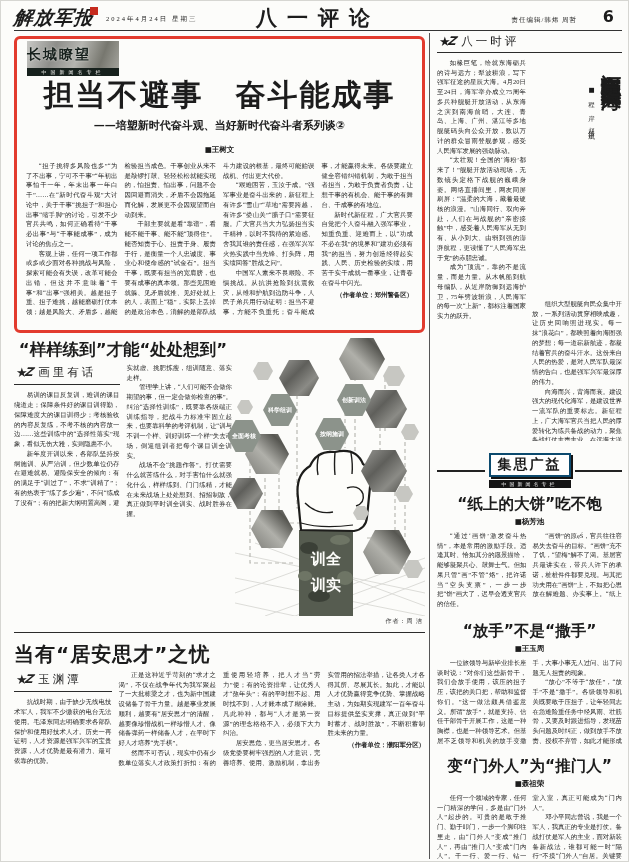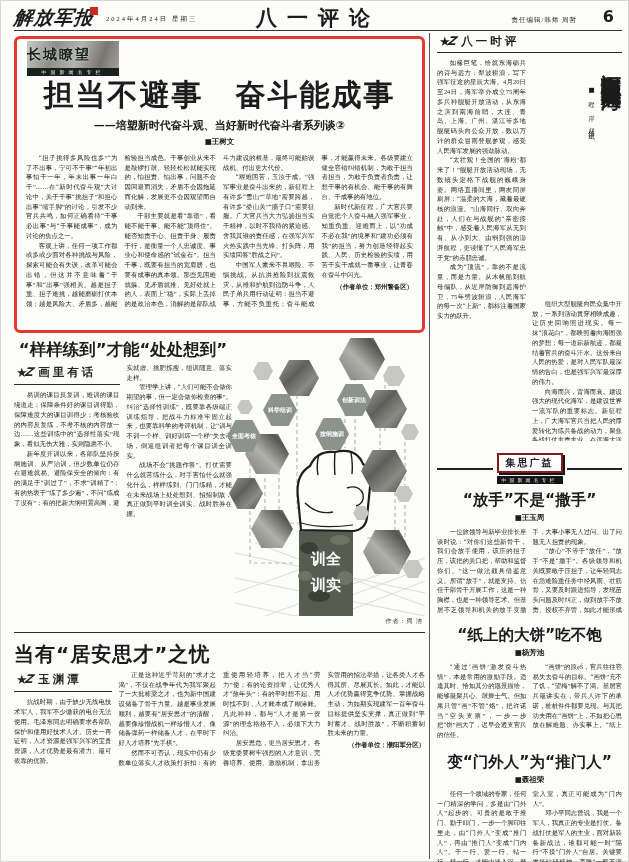--- a/index.html
+++ b/index.html
@@ -20,35 +20,35 @@
   
   p{margin:0;text-indent:2em;}
   .body-text{font-size:6.4px;line-height:1.52;text-align:justify;color:#252525;}
   .signoff{text-indent:0;text-align:right;font-weight:bold;margin-top:2px;}
   .author-line{text-align:center;font-size:7.5px;font-weight:bold;font-family:"DejaVu Sans",sans-serif;margin:2px 0 4px;}
   .star-badge{display:flex;align-items:center;gap:5px;border-bottom:1px solid #2b2b2b;
               padding:1px 2px 3px;margin-bottom:5px;break-inside:avoid;}
   .sb-icon{font-size:13px;line-height:1;position:relative;}
   .sb-bolt{display:inline-block;font-family:"DejaVu Sans",sans-serif;font-weight:bold;font-size:12px;
            transform:skewX(-22deg) translateY(-1px);margin-left:-3px;}
-  .sb-label{font-size:11.5px;font-weight:bold;letter-spacing:3px;font-family:"DejaVu Sans",sans-serif;white-space:nowrap;}
+  .sb-label{font-size:11.5px;font-weight:normal;letter-spacing:3px;font-family:"DejaVu Sans",sans-serif;white-space:nowrap;}
   
   .red-box{position:absolute;left:14px;top:36px;width:405px;height:291px;border:3px solid #e23b2e;
            border-radius:6px;padding:0;}
   .gc-badge{position:absolute;left:10px;top:2px;width:92px;}
   .gc-photo{height:27px;background:linear-gradient(110deg,#c9c9c6 0%,#8e8e8a 30%,#b5b5b0 55%,#77776f 80%,#a3a39c 100%);
             display:flex;align-items:center;justify-content:flex-start;}
   .gc-photo span{font-size:14px;font-weight:bold;letter-spacing:2px;color:#17211d;
                  font-family:"DejaVu Sans",sans-serif;text-shadow:0 0 2px #e8e8e4;}
   .gc-bar{height:8px;background:#17211d;color:#f2f2ef;font-size:5px;letter-spacing:4px;
           display:flex;align-items:center;justify-content:center;}
   .lead-title{margin-top:41px;text-align:center;font-size:30px;font-weight:bold;letter-spacing:2px;
               font-family:"DejaVu Sans",sans-serif;line-height:1;}
   .lead-sub{text-align:center;font-size:11px;font-weight:bold;margin-top:8px;font-family:"DejaVu Sans",sans-serif;}
-  .lead-author{text-align:center;font-size:7.5px;font-weight:bold;margin-top:4px;font-family:"DejaVu Sans",sans-serif;}
+  .lead-author{text-align:center;font-size:7.5px;font-weight:bold;margin-top:12px;font-family:"DejaVu Sans",sans-serif;}
   .lead-cols{margin:6px 9px 0;height:182px;column-count:4;column-gap:7px;overflow:hidden;}
   
   .train{position:absolute;left:14px;top:339px;width:218px;}
   .train-title{text-align:center;font-size:16.5px;font-weight:bold;font-family:"DejaVu Sans",sans-serif;letter-spacing:0;}
   .train-cols{height:238px;column-count:2;column-gap:7px;overflow:hidden;margin-top:2px;}
   
   .illus{position:absolute;left:235px;top:338px;width:190px;height:278px;}
   .illus svg{position:absolute;left:0;top:0;}
   .hex{position:absolute;clip-path:polygon(25% 0,75% 0,100% 50%,75% 100%,25% 100%,0 50%);}
   .hex-photo{background:linear-gradient(135deg,#9a9a96 0%,#5f5f5b 40%,#8b8b86 70%,#4c4c48 100%);}
@@ -72,21 +72,21 @@
   .navy-right{width:90px;display:flex;flex-direction:column;}
   .navy-head-row{display:flex;justify-content:flex-end;height:237px;}
   .navy-authors{writing-mode:vertical-rl;font-size:6.5px;letter-spacing:3px;margin:28px 4px 0 0;
                 font-family:"DejaVu Sans",sans-serif;}
   .navy-title{writing-mode:vertical-rl;font-size:20.5px;font-weight:bold;letter-spacing:1.5px;
               font-family:"DejaVu Sans",sans-serif;line-height:1.1;}
   .navy-c2{height:142px;overflow:hidden;margin-top:4px;}
   .jisi-badge{display:flex;align-items:center;gap:4px;margin:8px 0 4px;}
   .jisi-line{flex:1;height:2px;background:#222;}
   .jisi-box{text-align:center;}
-  .jisi-label{border:2px solid #7f1d1d;padding:1px 7px;font-size:10px;font-weight:bold;letter-spacing:2px;
+  .jisi-label{border:2px solid #0c4a6e;padding:1px 7px;font-size:14px;font-weight:bold;letter-spacing:2px;
               font-family:"DejaVu Sans",sans-serif;background:#fff;box-shadow:2px 2px 0 #141414;}
   .jisi-sub{margin-top:3px;background:#141414;color:#eee;font-size:5px;letter-spacing:3px;padding:1px 4px;}
   .jisi-art{margin-top:6px;}
   .jisi-title{text-align:center;font-size:15.5px;font-weight:bold;font-family:"DejaVu Sans",sans-serif;}
   .jisi-cols{column-count:2;column-gap:6px;overflow:hidden;}
   .jc1{height:84px;} .jc2{height:92px;} .jc3{height:90px;}
 </style>
 </head>
 <body>
 
@@ -262,34 +262,34 @@
     <div class="jisi-badge">
       <div class="jisi-line"></div>
       <div class="jisi-box">
         <div class="jisi-label">集思广益</div>
         <div class="jisi-sub">中国新闻名专栏</div>
       </div>
       <div class="jisi-line"></div>
     </div>
 
     <div class="jisi-art">
+      <div class="jisi-title">“纸上的大饼”吃不饱</div>
+      <div class="author-line">■杨芳池</div>
+      <div class="jisi-cols jc1 body-text">
+          <p>“通过‘画饼’激发奋斗热情”，本是常用的激励手段。适逢其时、恰如其分的愿景描绘，能够凝聚兵心、鼓舞士气。但如果只管“画”不管“烙”，把许诺当“空头支票”，一步一步把“饼”画大了，迟早会透支官兵的信任。</p>
+          <p>“画饼”的原ęŚ，官兵往往容易失去奋斗的目标。“画饼”充不了饥，“望梅”解不了渴。基层官兵最讲实在，带兵人许下的承诺，桩桩件件都要兑现。与其把功夫用在“画饼”上，不如把心思放在解难题、办实事上。“纸上的大饼”吃不饱，实干的“馍馍”才暖心、才留人。</p>
+        </div>
+    </div>
+
+    <div class="jisi-art">
       <div class="jisi-title">“放手”不是“撒手”</div>
       <div class="author-line">■王玉周</div>
       <div class="jisi-cols jc2 body-text">
           <p>一位旅领导与新毕业排长座谈时说：“对你们这些新骨干，我们会放手使用，该压的担子压，该把的关口把，帮助和监督你们。”这一做法颇具借鉴意义。所谓“放手”，就是支持、信任干部骨干开展工作，这是一种胸襟，也是一种领导艺术。但基层不乏领导和机关的放手变撒手，大事小事无人过问、出了问题无人担责的现象。</p>
           <p>“放心”不等于“放任”，“放手”不是“撒手”。各级领导和机关既要敢于压担子，让年轻同志在急难险重任务中经风雨、壮筋骨，又要及时跟进指导，发现苗头问题及时纠正，做到放手不放责、授权不弃管，如此才能形成上下同欲、团结干事的强大合力。</p>
-        </div>
-    </div>
-
-    <div class="jisi-art">
-      <div class="jisi-title">“纸上的大饼”吃不饱</div>
-      <div class="author-line">■杨芳池</div>
-      <div class="jisi-cols jc1 body-text">
-          <p>“通过‘画饼’激发奋斗热情”，本是常用的激励手段。适逢其时、恰如其分的愿景描绘，能够凝聚兵心、鼓舞士气。但如果只管“画”不管“烙”，把许诺当“空头支票”，一步一步把“饼”画大了，迟早会透支官兵的信任。</p>
-          <p>“画饼”的原ęŚ，官兵往往容易失去奋斗的目标。“画饼”充不了饥，“望梅”解不了渴。基层官兵最讲实在，带兵人许下的承诺，桩桩件件都要兑现。与其把功夫用在“画饼”上，不如把心思放在解难题、办实事上。“纸上的大饼”吃不饱，实干的“馍馍”才暖心、才留人。</p>
         </div>
     </div>
 
     <div class="jisi-art">
       <div class="jisi-title">变“门外人”为“推门人”</div>
       <div class="author-line">■聂祖荣</div>
       <div class="jisi-cols jc3 body-text">
           <p>任何一个领域的专家，任何一门精深的学问，多是由“门外人”起步的。可贵的是敢于推门、勤于叩门，一步一个脚印往里走，由“门外人”变成“推门人”，再由“推门人”变成“门内人”。干一行、爱一行、钻一行、精一行，才能由浅入深、登堂入室，真正可能成为“门内人”。</p>
           <p>邓小平同志曾说，我是一个军人，我真正的专业是打仗。备战打仗是军人的主业，面对新装备新战法，谁都可能一时“隔行”不摸“门外人”自居。关键要发扬钻研精神，克服“一瓶不满半瓶晃荡”的浮躁心态，加紧把打仗本领练过硬，挑起强军重任。</p>
         </div>

